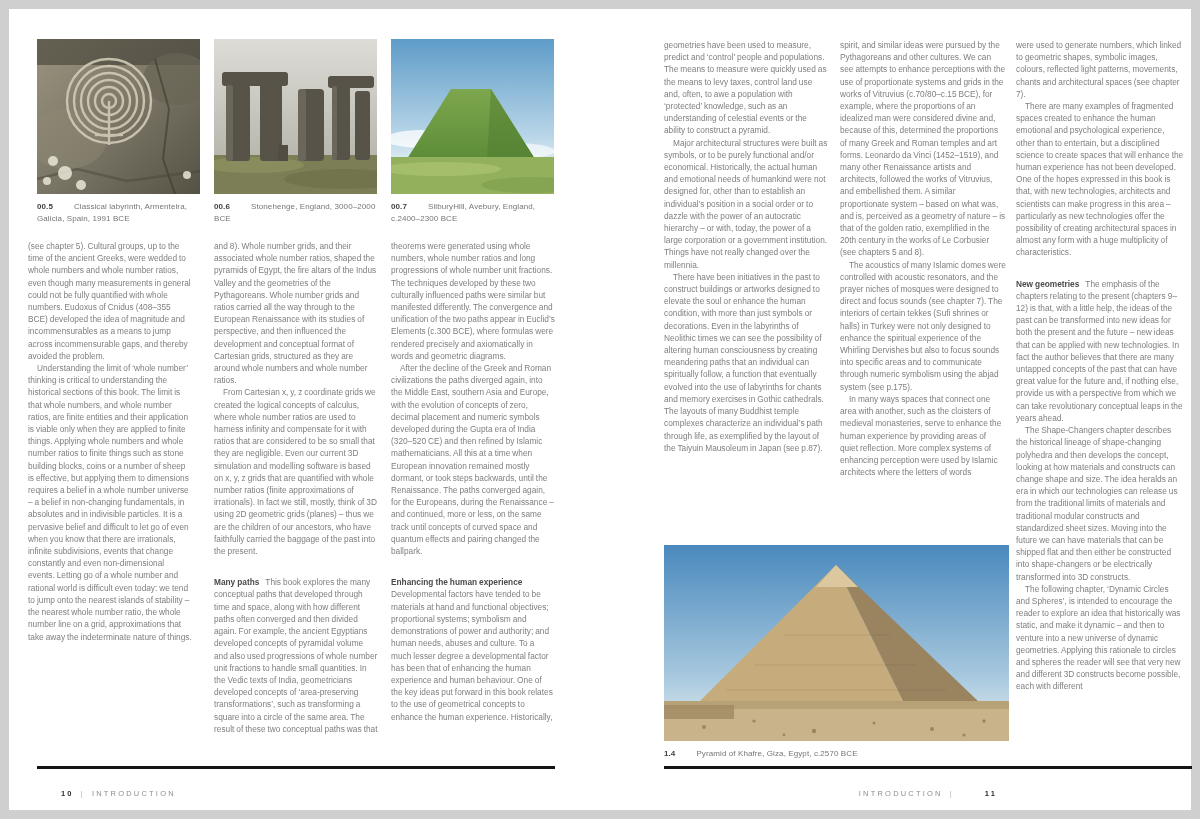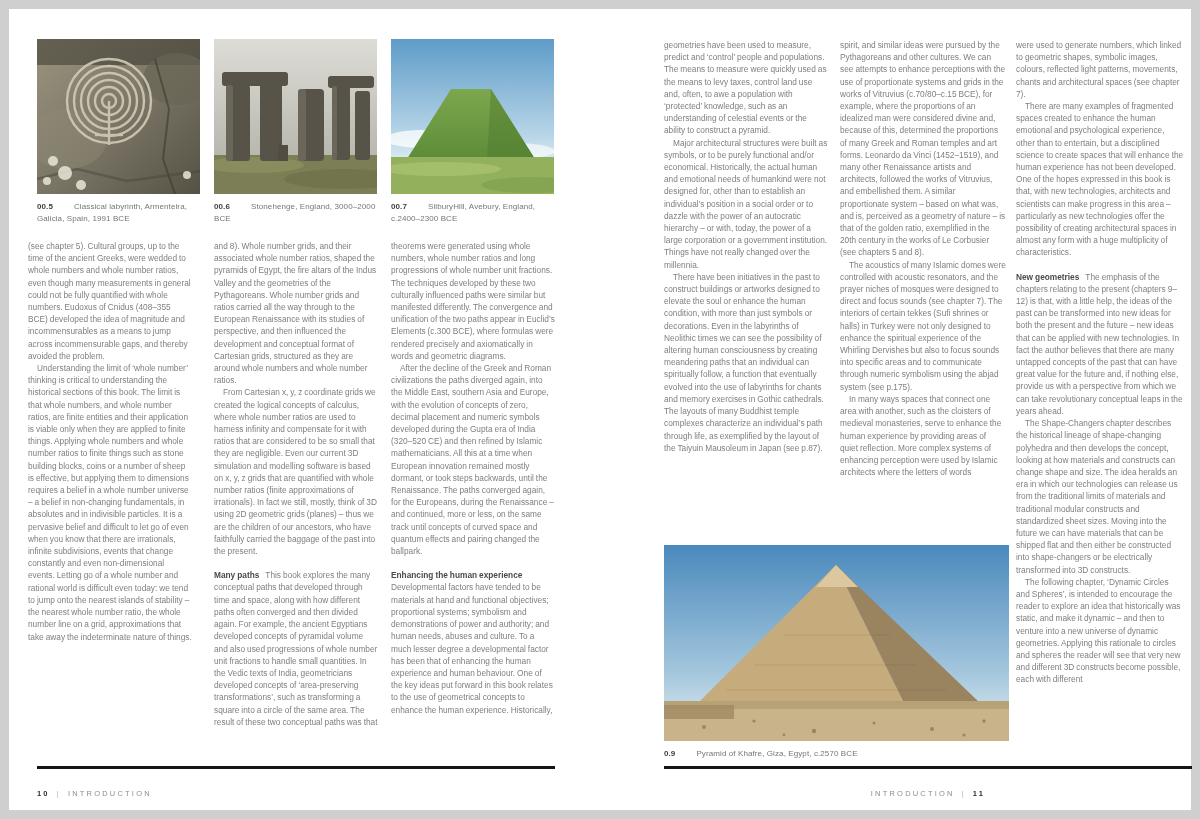--- a/index.html
+++ b/index.html
@@ -22,30 +22,30 @@
     letter-spacing:.1px;
   }
   .caption strong{color:var(--caption-num);font-weight:bold;margin-right:21px;text-align:center;}
   
   .textcol{
     position:absolute;font-size:8.3px;line-height:12.2px;color:var(--body-text);
     overflow:hidden;word-spacing:-0.3px;text-align:left;
   }
   .textcol p{margin:0;}
   .textcol p.indent{text-indent:9px;}
-  .textcol p.gap{margin-top:12px;}
+  .textcol p.gap{margin-top:19px;}
   .textcol strong.runin{color:var(--heading-text);font-weight:bold;margin-right:6px;}
   .textcol strong.blockhead{display:block;color:var(--heading-text);font-weight:bold;}
   
   .rule{position:absolute;height:3px;background:var(--rule);}
   .footer{
     position:absolute;font-size:7.5px;letter-spacing:2.2px;color:var(--footer-text);
     white-space:nowrap;
   }
-  .footer strong{color:var(--footer-num);font-weight:bold;}
+  .footer strong{color:var(--footer-num);font-weight:bold;margin-left:24px;}
   .footer .sep{margin:0 7px;color:#b5b5b5;}
   .footer.right{text-align:right;}
 </style>
 </head>
 <body>
 
 <div class="spread">
 
   <section>
 
@@ -217,21 +217,21 @@
           <circle cx="210" cy="178" r="1.5"></circle>
             <circle cx="268" cy="184" r="2"></circle>
             <circle cx="320" cy="176" r="1.7"></circle>
           <circle cx="120" cy="190" r="1.4"></circle>
             <circle cx="300" cy="190" r="1.6"></circle>
         </g>
       </svg>
     </figure>
 
     <figcaption class="caption" style="left:655px;top:739px;width:345px;">
-      <strong>0.9</strong><span>Pyramid of Khafre, Giza, Egypt, c.2570 BCE</span>
+      <strong>1.4</strong><span>Pyramid of Khafre, Giza, Egypt, c.2570 BCE</span>
     </figcaption>
 
     <div class="rule" style="left:655px;top:757px;width:528px;"></div>
     <div class="footer right" style="left:655px;top:780px;width:528px;text-align:center;">
       <span>INTRODUCTION</span><span class="sep">|</span><strong>11</strong>
     </div>
   </section>
 
 </div>
 

